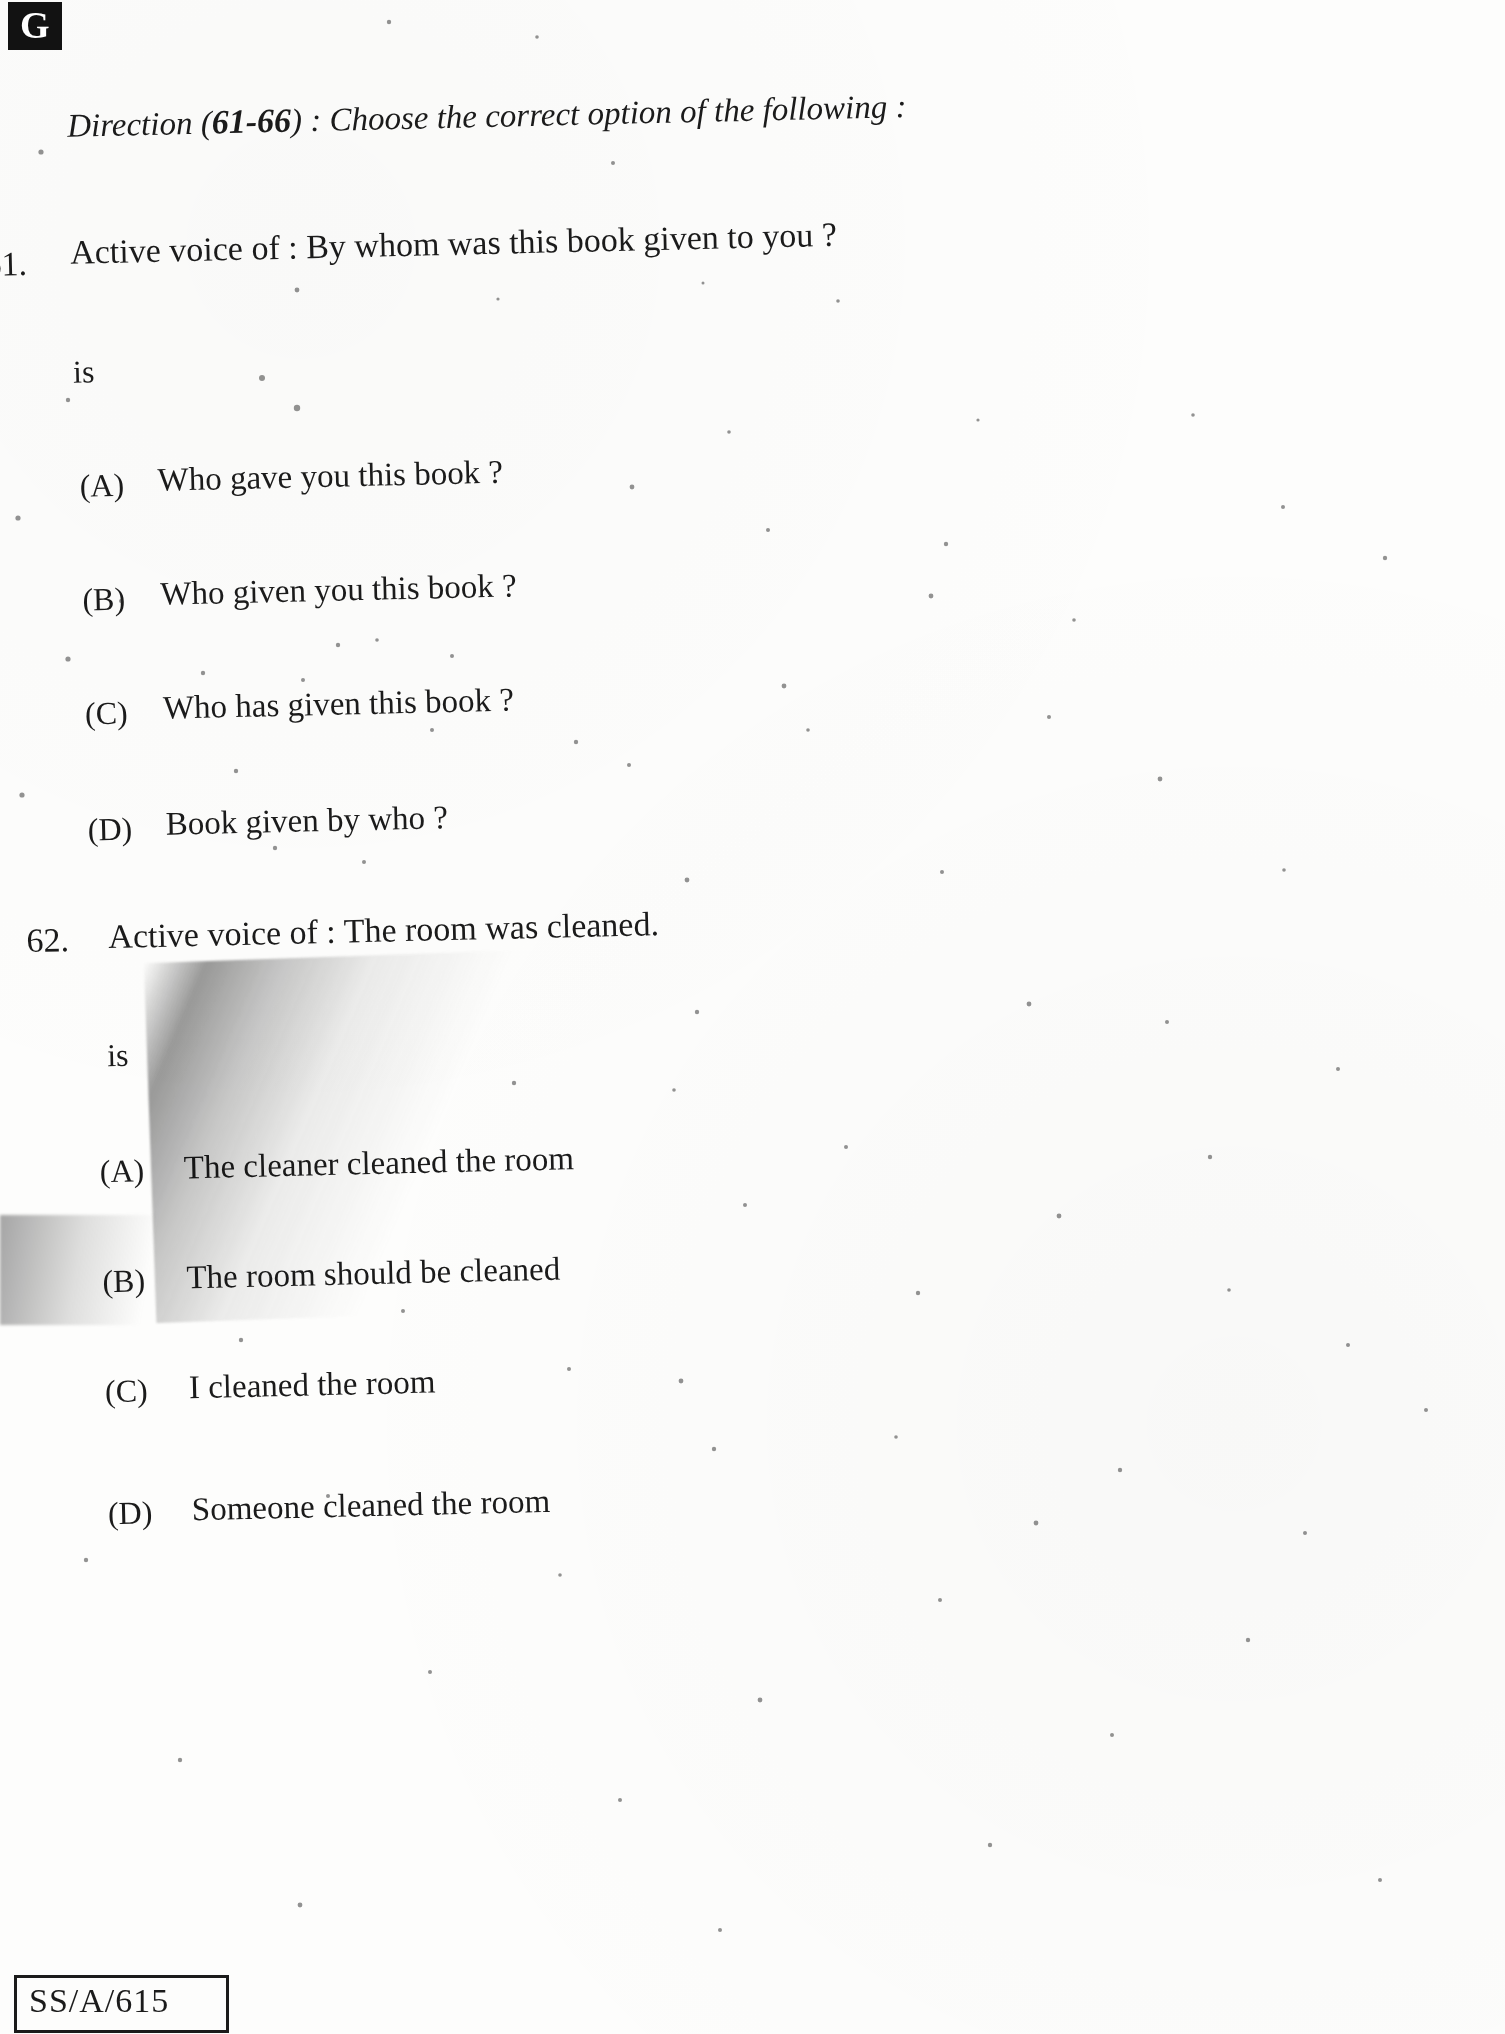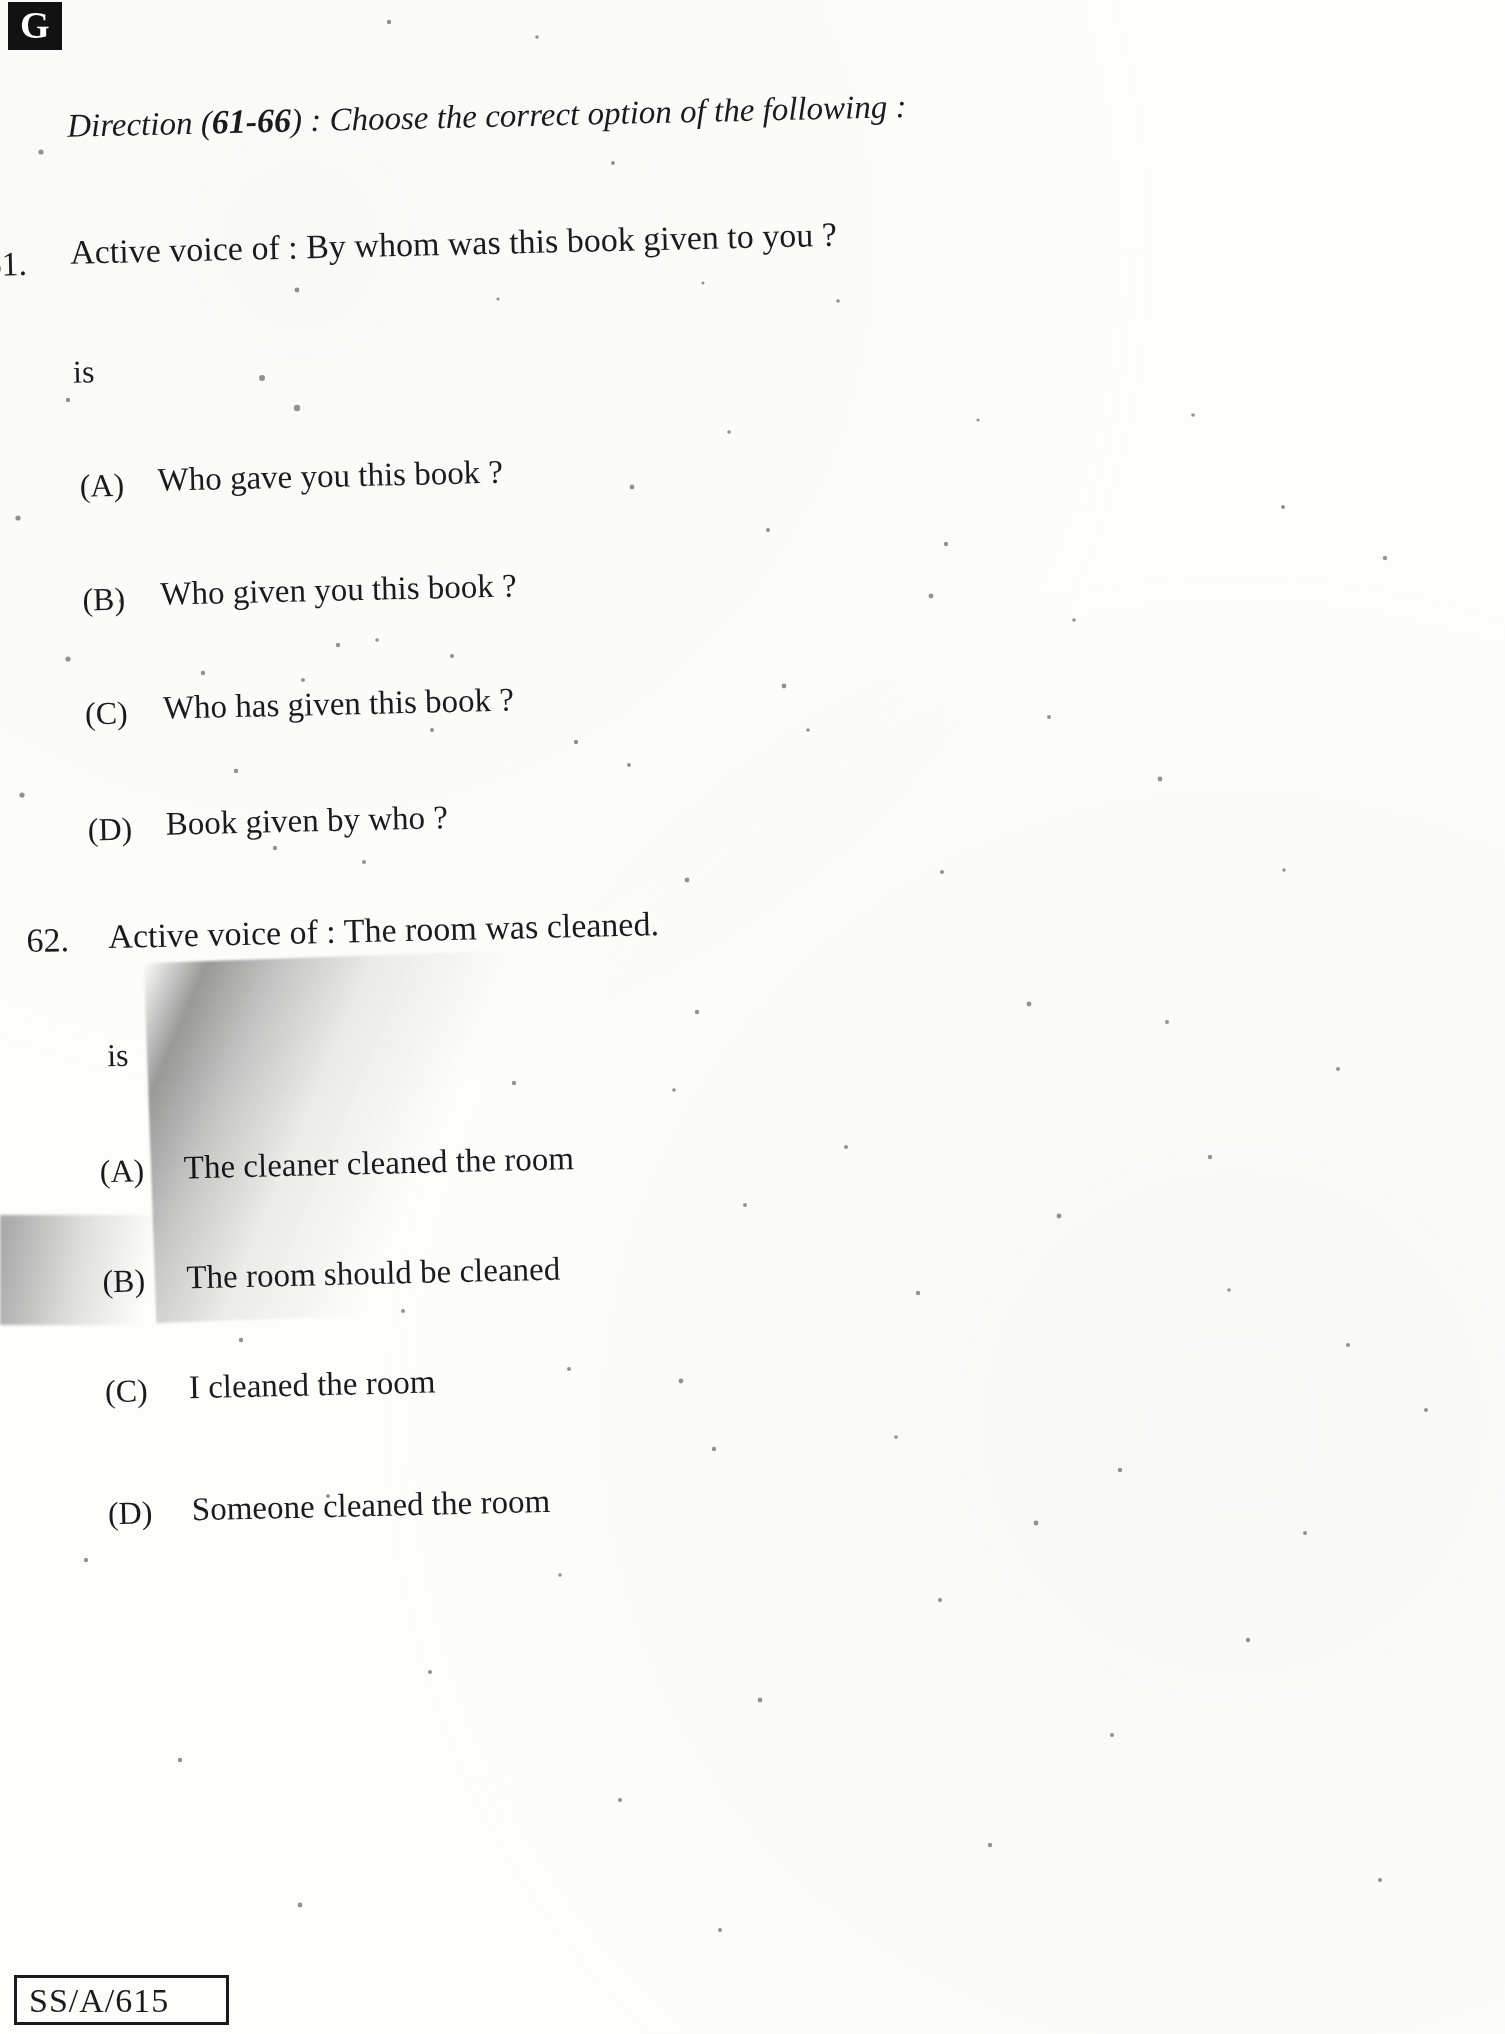--- a/index.html
+++ b/index.html
@@ -124,21 +124,21 @@
   #q62-o3-t  { left: 180px; top: 1356px; }
   #q62-o4-l  { left: 96px;  top: 1480px; }
   #q62-o4-t  { left: 180px; top: 1478px; }
 
   
   .footer-box {
     position: absolute;
     left: 14px;
     top: 1975px;
     width: 215px;
-    height: 50px;
+    height: 58px;
     border: 3px solid #1b1b1b;
     box-sizing: border-box;
     overflow: hidden;
   }
   .footer-code {
     position: absolute;
     left: 12px;
     top: 4px;
     font-size: 34px;
     letter-spacing: 1px;

